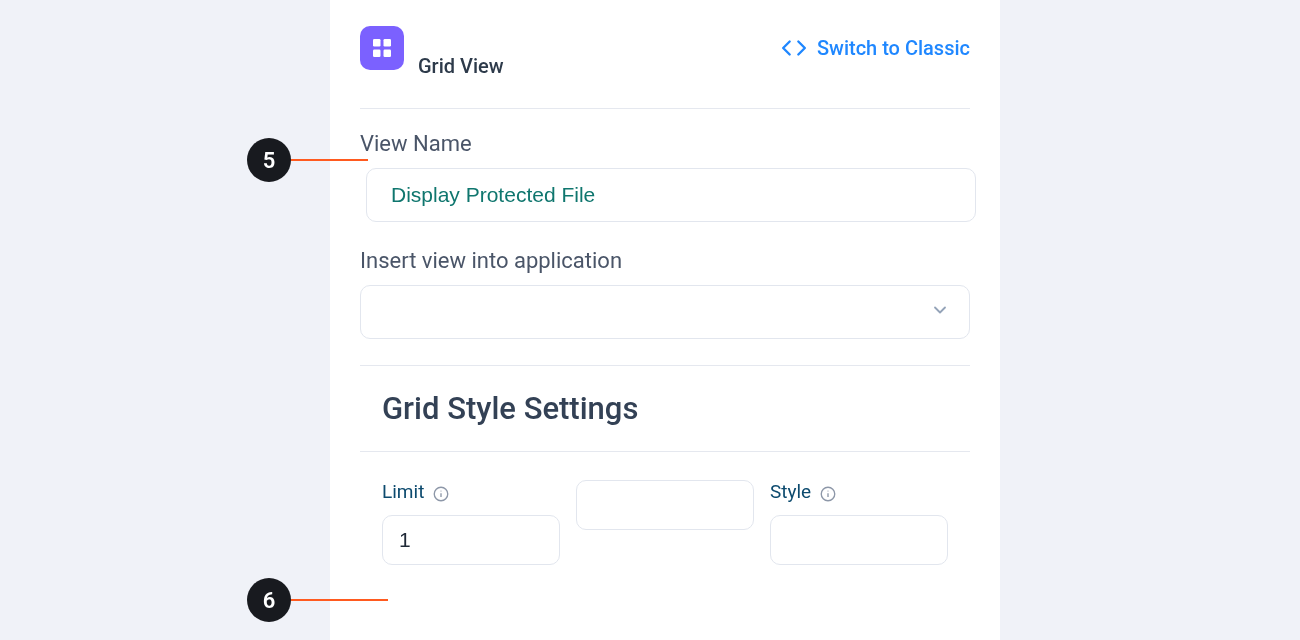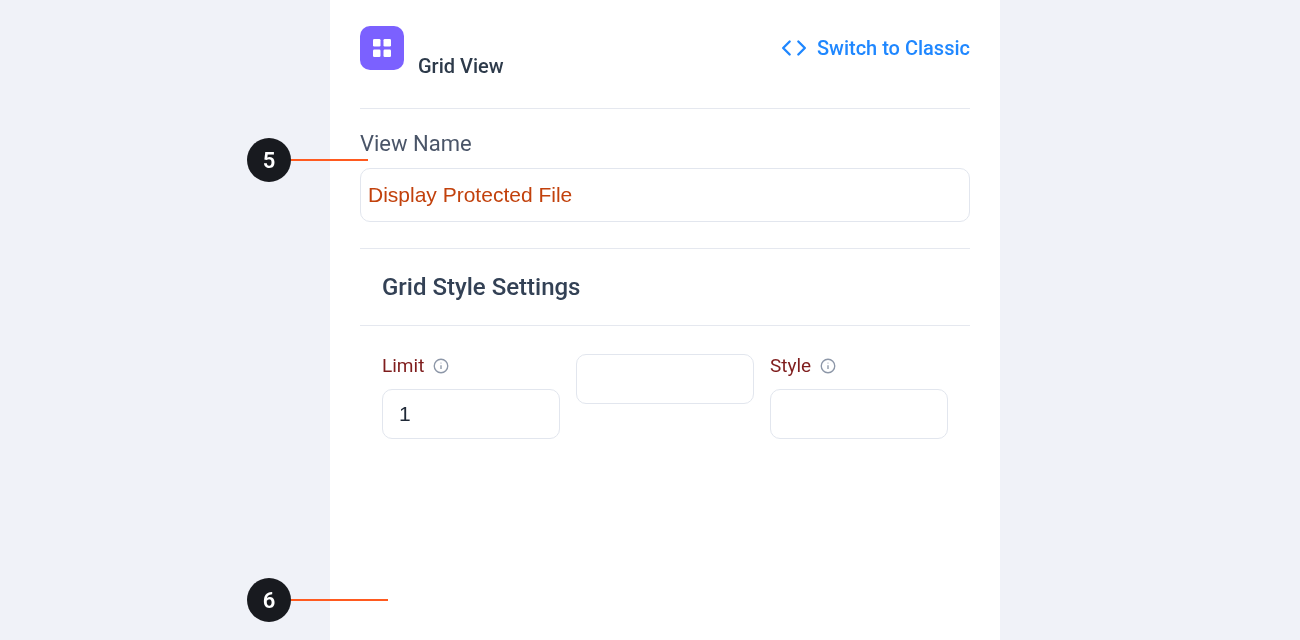--- a/index.html
+++ b/index.html
@@ -70,25 +70,26 @@
     .field-label {
       font-size: 22px;
       color: #4a5568;
       margin-bottom: 12px;
     }
     .text-input {
       width: 100%;
       height: 54px;
       border: 1px solid #e2e6ee;
       border-radius: 10px;
-      padding: 0 7px;
+      padding: 0 24px;
       font-size: 21px;
-      color: #c2410c;
+      color: #0f766e;
       outline: none;
       background: #fff;
+      margin-left: 6px;
     }
     .select-wrap {
       position: relative;
       width: 100%;
     }
     .select-input {
       width: 100%;
       height: 54px;
       border: 1px solid #e2e6ee;
       border-radius: 10px;
@@ -99,40 +100,40 @@
       right: 20px;
       top: 50%;
       transform: translateY(-50%);
       color: #94a3b8;
       pointer-events: none;
     }
     .section-row {
       padding: 24px 0;
     }
     .section-title {
-      font-size: 24px;
+      font-size: 31px;
       color: #334155;
       font-weight: 500;
       padding-left: 22px;
     }
     .triple {
       display: flex;
       gap: 16px;
       padding: 28px 22px 0 22px;
     }
     .col {
       flex: 1;
       min-width: 0;
     }
     .col-label {
       display: flex;
-      align-items: center;
+      align-items: flex-end;
       gap: 8px;
       font-size: 19px;
-      color: #7f1d1d;
+      color: #0c4a6e;
       margin-bottom: 12px;
     }
     .info-ico {
       width: 18px;
       height: 18px;
       color: #8d97a8;
       flex-shrink: 0;
     }
     .sm-input {
       width: 100%;
@@ -199,20 +200,31 @@
     </div>
   </div>
 
   <hr class="divider">
 
   <div class="field-block">
     <div class="field-label">View Name</div>
     <input class="text-input" type="text" value="Display Protected File" style="">
   </div>
 
+  <div class="field-block" style="padding-top:0;">
+    <div class="field-label">Insert view into application</div>
+    <div class="select-wrap">
+      <div class="select-input"></div>
+      <span class="chevron">
+        <svg width="20" height="20" viewBox="0 0 24 24" fill="none" stroke="currentColor" stroke-width="2.2" stroke-linecap="round" stroke-linejoin="round">
+          <polyline points="6 9 12 15 18 9"></polyline>
+        </svg>
+      </span>
+    </div>
+  </div>
 
   <hr class="divider">
 
   <div class="section-row">
     <div class="section-title">Grid Style Settings</div>
   </div>
 
   <hr class="divider">
 
 

